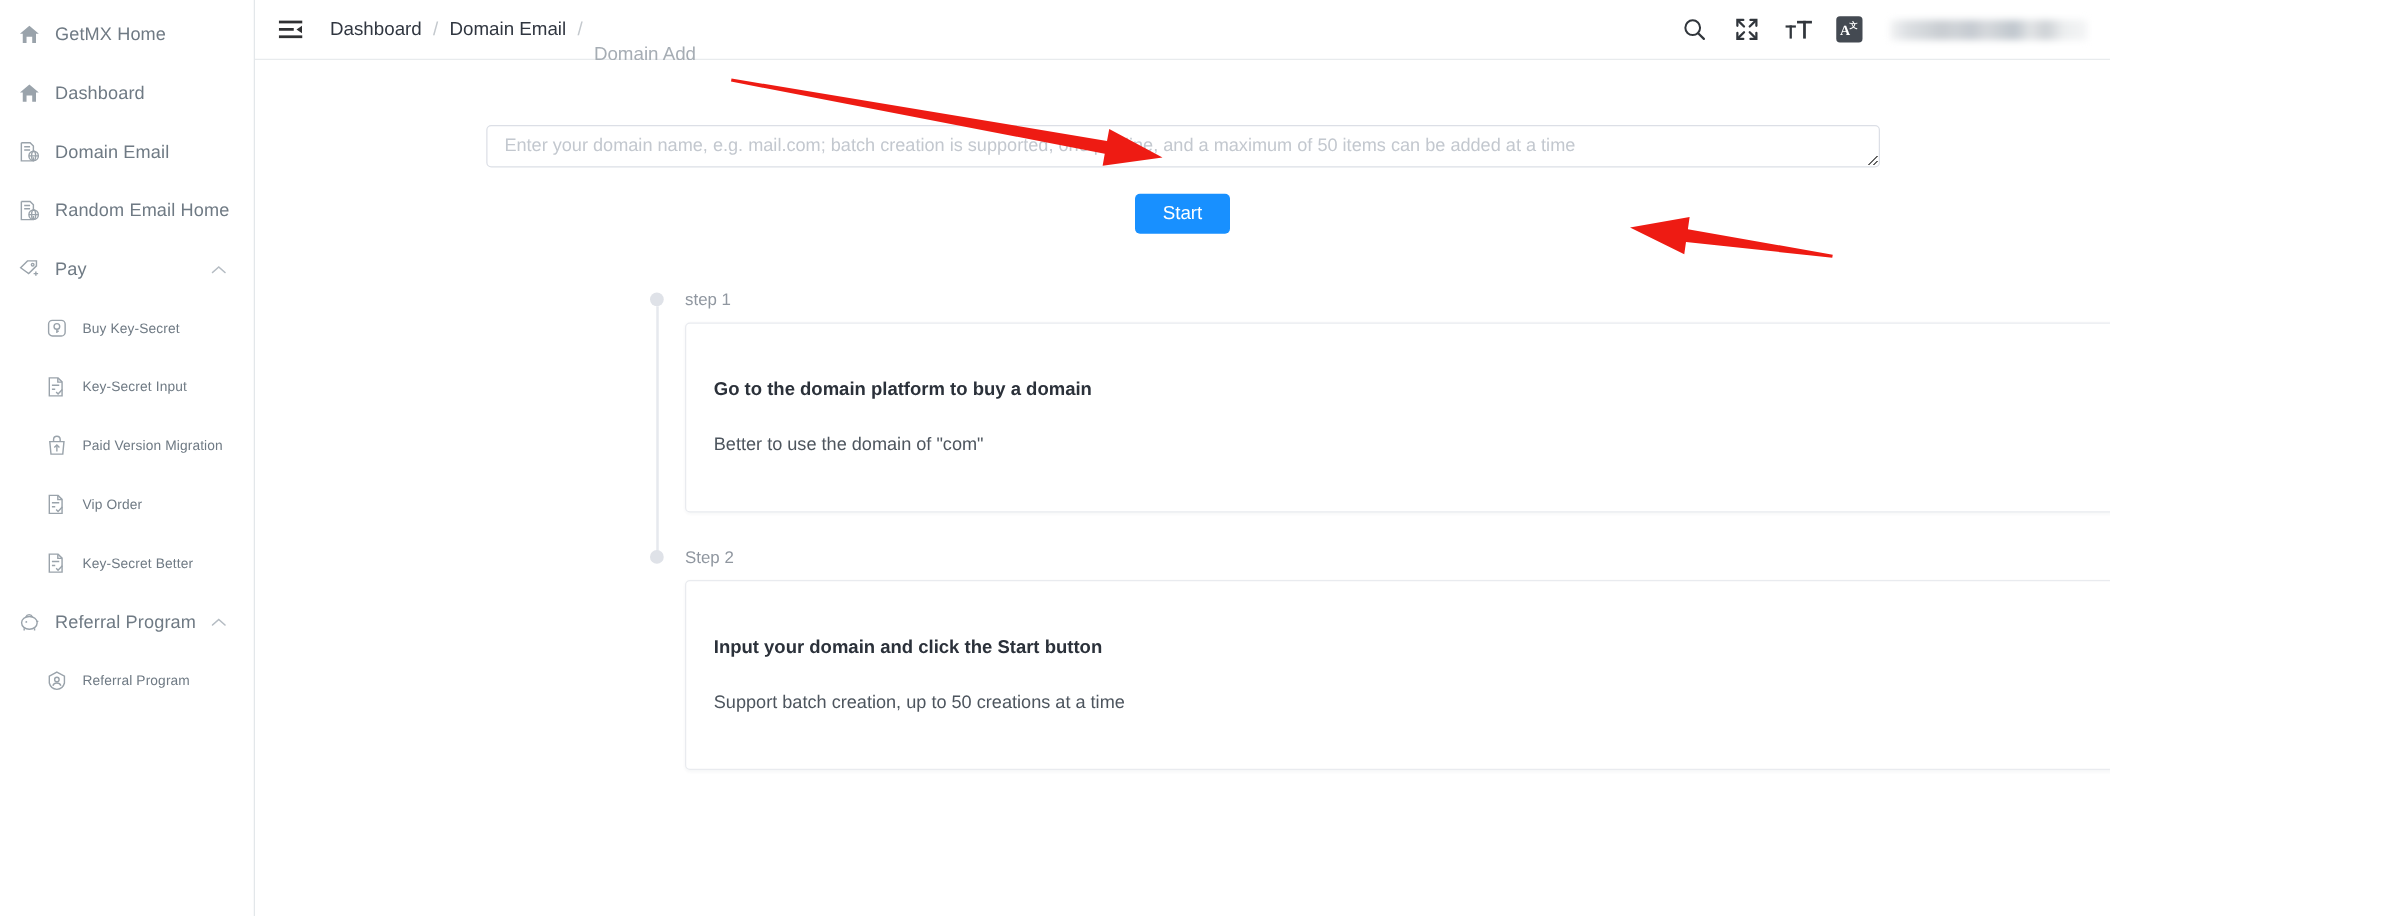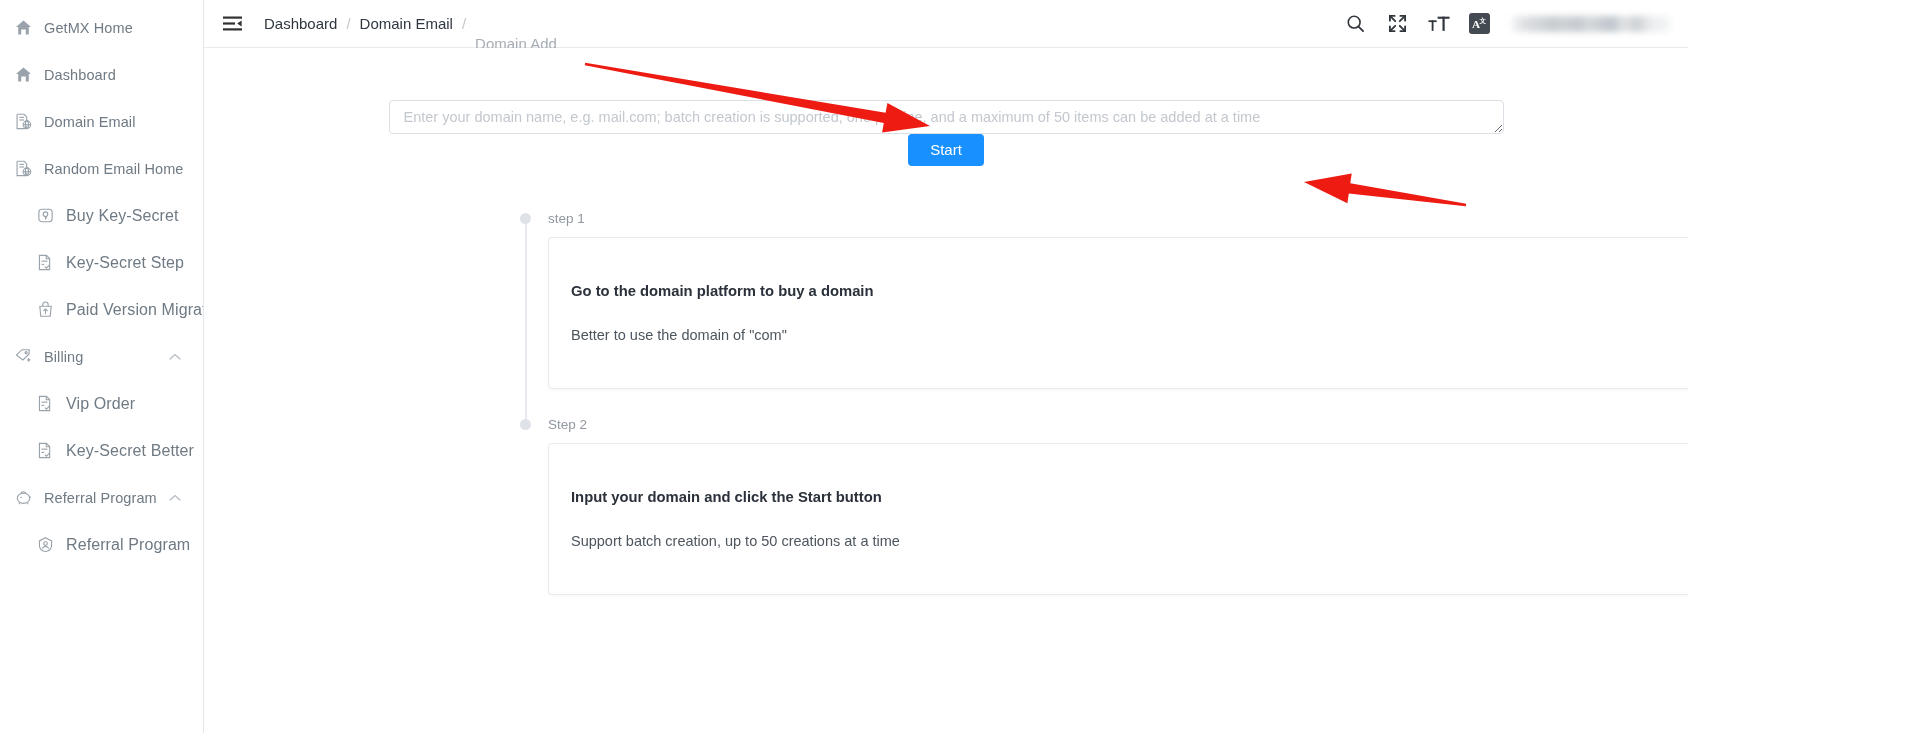--- a/index.html
+++ b/index.html
@@ -41,21 +41,21 @@
     margin-right: 10px;
     color: #9aa3ab;
   }
   .nav-item .lbl {
     font-size: 14.5px;
     color: #6f7a84;
     white-space: nowrap;
     letter-spacing: .1px;
   }
   .nav-item.child { padding-left: 34px; }
-  .nav-item.child .lbl { font-size: 16px; }
+  .nav-item.child .lbl { font-size: 11px; }
   .nav-item .arrow {
     position: absolute;
     right: 22px;
     width: 12px; height: 12px;
     color: #b5bcc3;
     display: flex; align-items: center; justify-content: center;
   }
   .nav-item .arrow svg { display:block; }
 
   
@@ -158,20 +158,21 @@
     outline: none;
     line-height: 20px;
     background: #fff;
     display: block;
   }
   #domain-textarea::placeholder { color: #c3c8cf; }
 
   #btn-row {
     display: flex;
     justify-content: center;
+    margin-top: 21px;
   }
   #start-btn {
     background: #1890ff;
     border: none;
     border-radius: 4px;
     color: #ffffff;
     font-size: 15px;
     font-family: "Liberation Sans", "DejaVu Sans", sans-serif;
     padding: 0 22px;
     height: 32px;
@@ -285,20 +286,36 @@
         <path d="M12.4 13.6 V16.6 H2.2 V1.3"></path>
         <line x1="4.6" y1="4.6" x2="9.6" y2="4.6"></line>
         <line x1="4.6" y1="7.4" x2="9.6" y2="7.4"></line>
         <circle cx="12.6" cy="12.4" r="4"></circle>
         <ellipse cx="12.6" cy="12.4" rx="1.7" ry="4"></ellipse>
         <line x1="8.6" y1="12.4" x2="16.6" y2="12.4"></line>
       </svg>
         </span>
         <span class="lbl">Random Email Home</span>
       </div>
+      <div class="nav-item">
+        <span class="ico">
+          <svg width="17" height="17" viewBox="0 0 18 18" fill="none" stroke="#9aa3ab" stroke-width="1.2">
+        <path d="M1.6 7.6 L7.4 1.8 L15 1.8 L15 6 L8.4 12.6 Z"></path>
+        <circle cx="11.8" cy="5" r="1.1"></circle>
+        <line x1="12.6" y1="12.6" x2="16.4" y2="12.6"></line>
+        <line x1="14.5" y1="10.7" x2="14.5" y2="14.5"></line>
+      </svg>
+        </span>
+        <span class="lbl">Pay</span>
+        <span class="arrow">
+          <svg width="12" height="8" viewBox="0 0 12 8" fill="none" stroke="#b5bcc3" stroke-width="1.3" stroke-linecap="round">
+            <path d="M1 6 L6 1.6 L11 6"></path>
+          </svg>
+        </span>
+      </div>
       <div class="nav-item child">
         <span class="ico">
           <svg width="17" height="17" viewBox="0 0 18 18" fill="none" stroke="#9aa3ab" stroke-width="1.2">
         <rect x="2" y="2.4" width="14" height="13.2" rx="3.2"></rect>
         <circle cx="9" cy="7.6" r="2.4"></circle>
         <path d="M9 10 L9 13.2"></path>
             <path d="M9 11.6 L10.6 11.6"></path>
       </svg>
         </span>
         <span class="lbl">Buy Key-Secret</span>
@@ -306,48 +323,32 @@
       <div class="nav-item child">
         <span class="ico">
           <svg width="17" height="17" viewBox="0 0 18 18" fill="none" stroke="#9aa3ab" stroke-width="1.2">
         <path d="M2.6 1.4 H10 L13.4 4.8 V16.6 H2.6 Z"></path>
         <path d="M9.8 1.5 V5 H13.3"></path>
         <line x1="4.8" y1="7.6" x2="11" y2="7.6"></line>
         <path d="M4.8 11 L7.6 11"></path>
         <path d="M8.4 13.4 L10 15 L13.6 11.2"></path>
       </svg>
         </span>
-        <span class="lbl">Key-Secret Step</span>
+        <span class="lbl">Key-Secret Input</span>
       </div>
       <div class="nav-item child">
         <span class="ico">
           <svg width="17" height="17" viewBox="0 0 18 18" fill="none" stroke="#9aa3ab" stroke-width="1.2">
         <path d="M3 5.6 H15 L14 16.2 H4 Z"></path>
         <path d="M6.2 5.6 V3.8 a2.8 2.8 0 0 1 5.6 0 V5.6"></path>
         <line x1="9" y1="14" x2="9" y2="8.6"></line>
         <path d="M6.8 10.6 L9 8.4 L11.2 10.6"></path>
       </svg>
         </span>
         <span class="lbl">Paid Version Migration</span>
-      </div>
-      <div class="nav-item">
-        <span class="ico">
-          <svg width="17" height="17" viewBox="0 0 18 18" fill="none" stroke="#9aa3ab" stroke-width="1.2">
-        <path d="M1.6 7.6 L7.4 1.8 L15 1.8 L15 6 L8.4 12.6 Z"></path>
-        <circle cx="11.8" cy="5" r="1.1"></circle>
-        <line x1="12.6" y1="12.6" x2="16.4" y2="12.6"></line>
-        <line x1="14.5" y1="10.7" x2="14.5" y2="14.5"></line>
-      </svg>
-        </span>
-        <span class="lbl">Billing</span>
-        <span class="arrow">
-          <svg width="12" height="8" viewBox="0 0 12 8" fill="none" stroke="#b5bcc3" stroke-width="1.3" stroke-linecap="round">
-            <path d="M1 6 L6 1.6 L11 6"></path>
-          </svg>
-        </span>
       </div>
       <div class="nav-item child">
         <span class="ico">
           <svg width="17" height="17" viewBox="0 0 18 18" fill="none" stroke="#9aa3ab" stroke-width="1.2">
         <path d="M2.6 1.4 H10 L13.4 4.8 V16.6 H2.6 Z"></path>
         <path d="M9.8 1.5 V5 H13.3"></path>
         <line x1="4.8" y1="7.6" x2="11" y2="7.6"></line>
         <path d="M4.8 11 L7.6 11"></path>
         <path d="M8.4 13.4 L10 15 L13.6 11.2"></path>
       </svg>

